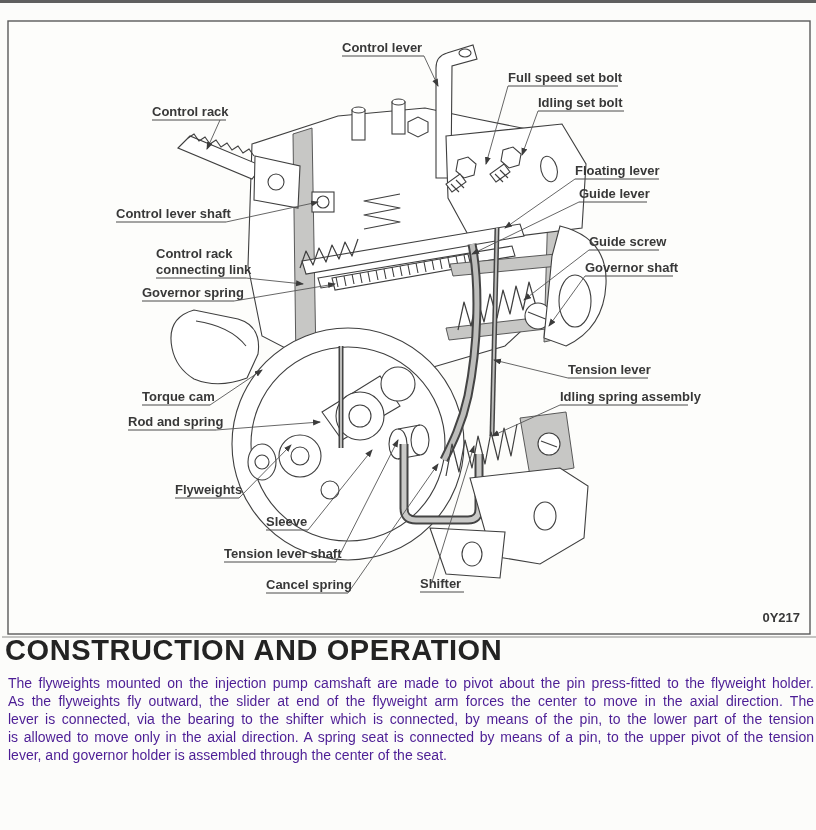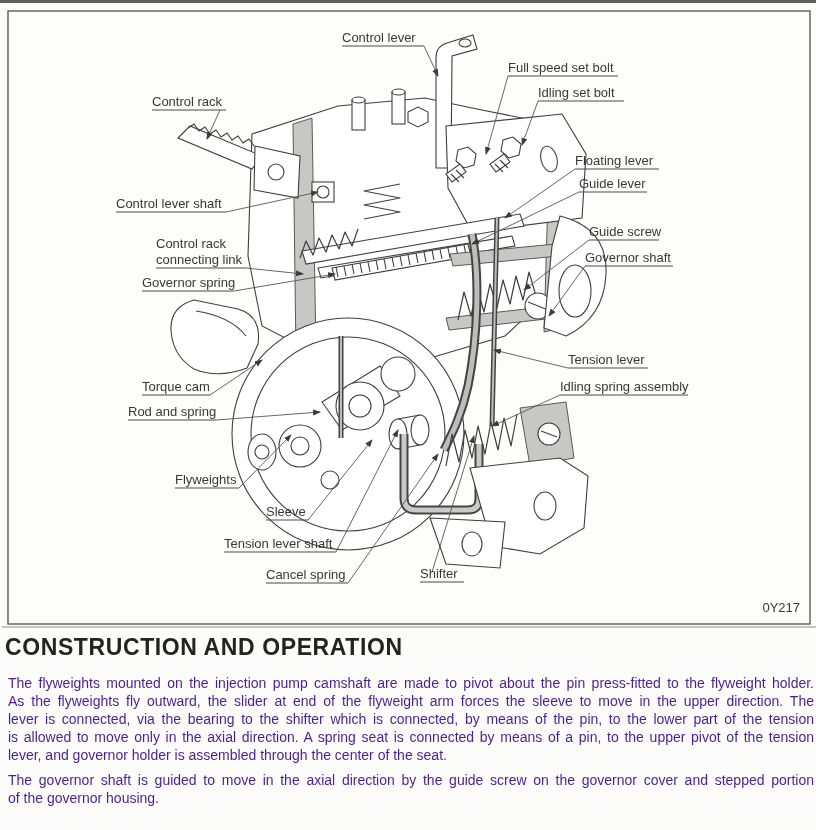--- a/index.html
+++ b/index.html
@@ -1,21 +1,21 @@
 <!DOCTYPE html>
 <html><head>
 <meta charset="utf-8">
 <style>
   html,body{margin:0;padding:0;background:#e8e8e6;}
   .page{position:relative;width:816px;height:830px;background:#fcfcfa;margin:0 auto;overflow:hidden;
         font-family:"Liberation Sans","DejaVu Sans",sans-serif;color:#303030;}
   .top-edge{position:absolute;left:0;top:0;width:816px;height:3px;background:#5f5f5f;}
-  .figure-wrap{position:absolute;left:0;top:6px;width:816px;height:624px;}
+  .figure-wrap{position:absolute;left:0;top:16px;width:816px;height:624px;font-weight:bold;}
   svg{display:block;}
-  .heading{position:absolute;left:5px;top:634px;font-size:23px;font-weight:700;
+  .heading{position:absolute;left:5px;top:634px;font-size:29px;font-weight:700;
            letter-spacing:.6px;color:#232323;}
   .bodytext{position:absolute;left:8px;top:674px;width:806px;font-size:14px;color:#4c1d95;}
   .line{line-height:18px;text-align:justify;text-align-last:justify;white-space:normal;}
   .line.last{text-align-last:left;}
   .para2{margin-top:7px;}
   
   .ln{stroke:#3f3f3f;stroke-width:1.1;fill:none;}
   .shape{stroke:#3f3f3f;stroke-width:1.1;fill:#ffffff;}
   .gray{stroke:#4a4a4a;stroke-width:.9;fill:#c7c7c5;}
   .leader{stroke:#565656;stroke-width:.9;fill:none;}
@@ -251,23 +251,19 @@
 
     <text class="lbl" x="800" y="606" text-anchor="end">0Y217</text>
   </svg>
   </div>
 
   <div class="heading">CONSTRUCTION AND OPERATION</div>
 
   <div class="bodytext">
     <div>
       <div class="line">The flyweights mounted on the injection pump camshaft are made to pivot about the pin press-fitted to the flyweight holder.</div>
-      <div class="line">As the flyweights fly outward, the slider at end of the flyweight arm forces the sleeve to move in the upper direction. The</div>
+      <div class="line">As the flyweights fly outward, the slider at end of the flyweight arm forces the center to move in the axial direction. The</div>
       <div class="line">lever is connected, via the bearing to the shifter which is connected, by means of the pin, to the lower part of the tension</div>
       <div class="line">is allowed to move only in the axial direction. A spring seat is connected by means of a pin, to the upper pivot of the tension</div>
       <div class="line last">lever, and governor holder is assembled through the center of the seat.</div>
     </div>
-    <div class="para2">
-      <div class="line">The governor shaft is guided to move in the axial direction by the guide screw on the governor cover and stepped portion</div>
-      <div class="line last">of the governor housing.</div>
-    </div>
   </div>
 </div>
 
 </body></html>

